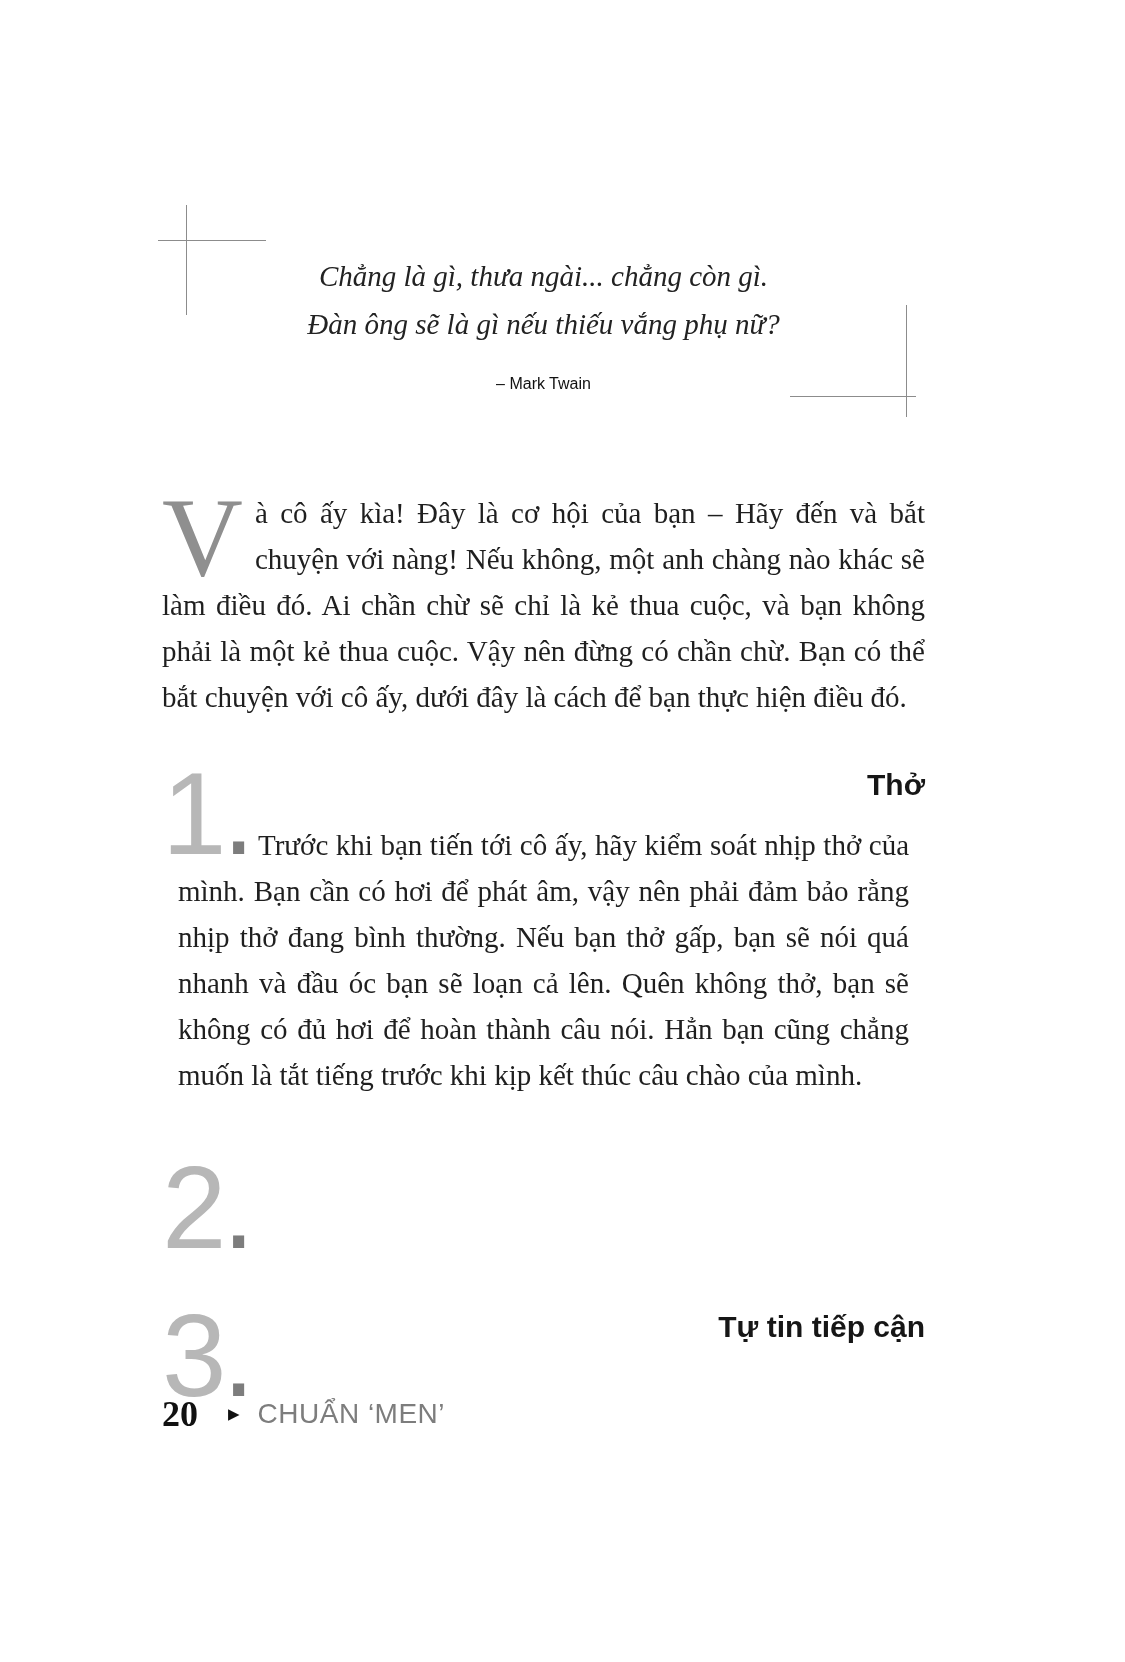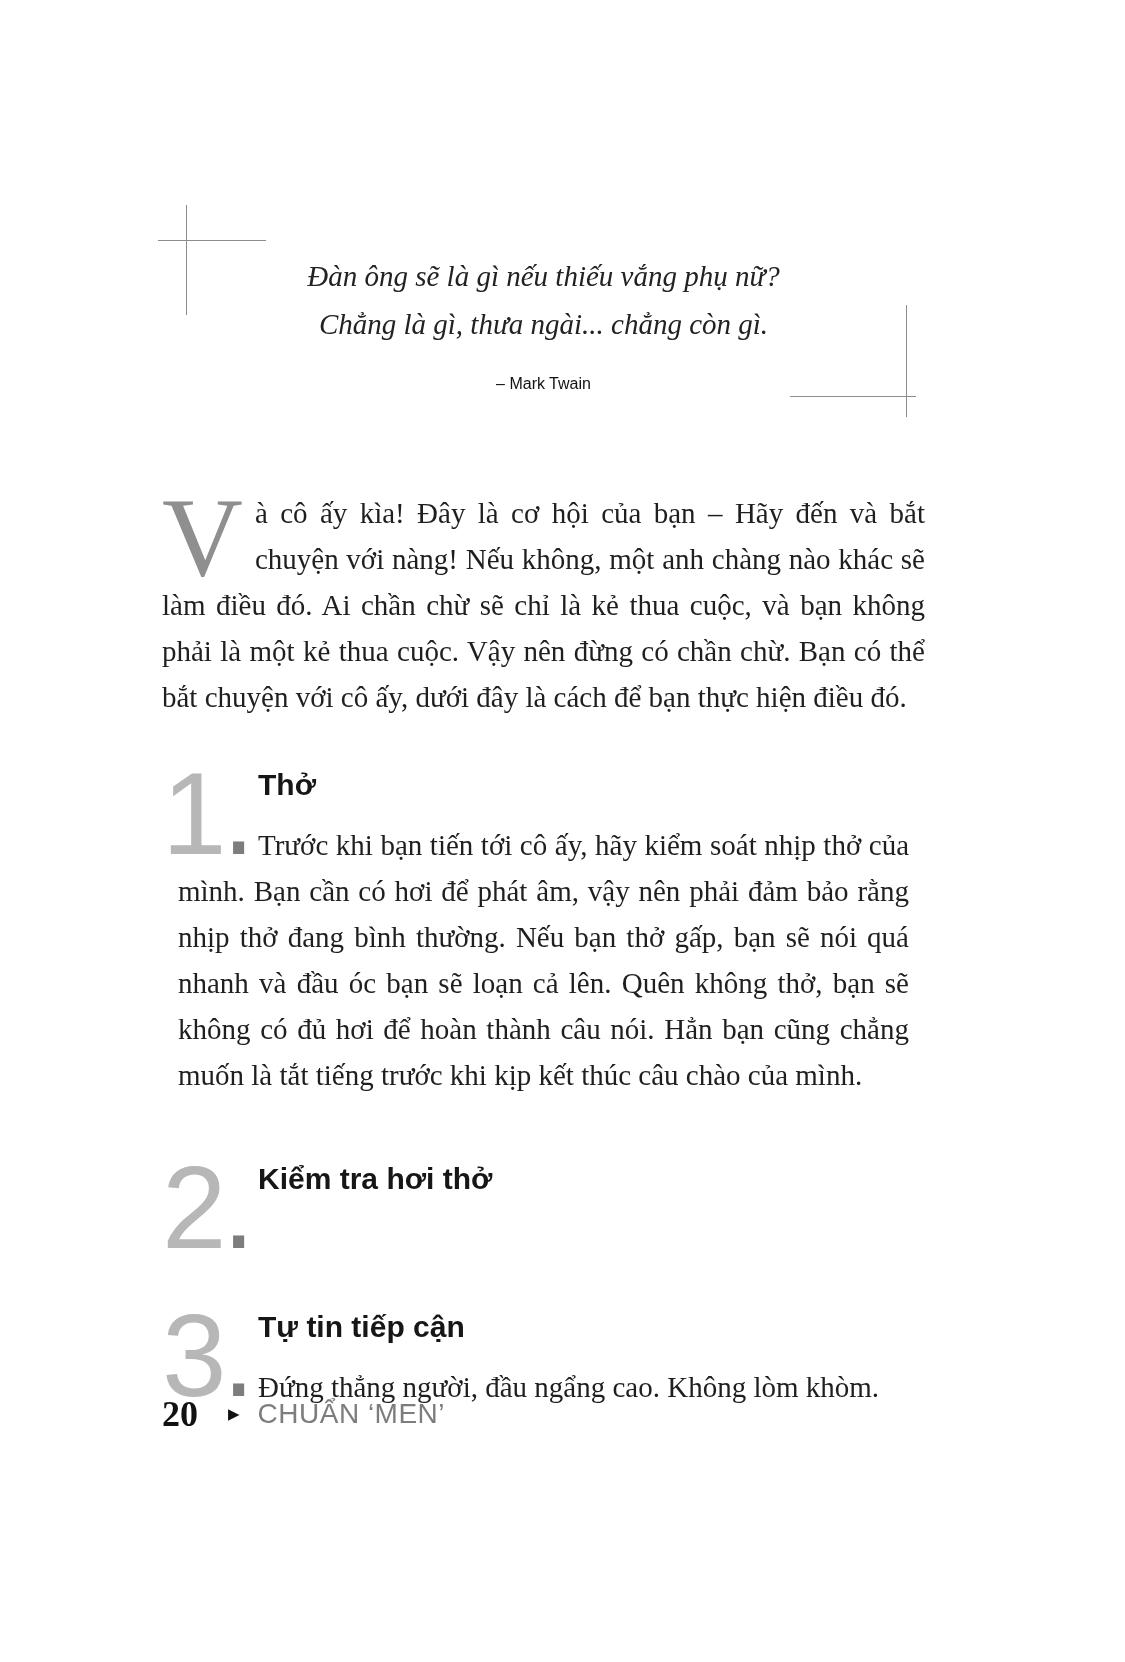--- a/index.html
+++ b/index.html
@@ -82,21 +82,21 @@
   }
   .num-digit{color:#b7b7b7;}
   .num-dot{color:#7d7d7d;}
   .section-title{
     font-family:"Liberation Sans", sans-serif;
     font-weight:bold;
     font-size:30px;
     line-height:42px;
     color:#161616;
     margin:0 0 6px 0;
-    text-align:left;
+    text-align:right;
   }
   .section-body{margin:16px;}
 
   
   .footer{
     position:absolute;
     left:162px;top:1393px;
     display:flex;
     align-items:center;
     font-family:"Liberation Sans", sans-serif;
@@ -124,44 +124,42 @@
 <div class="page">
 
   <div class="crop v crop-tl-v"></div>
   <div class="crop h crop-tl-h"></div>
   <div class="crop v crop-tr-v"></div>
   <div class="crop h crop-tr-h"></div>
 
   <div class="content">
 
     <div class="quote">
+      <div>Chẳng là gì, thưa ngài... chẳng còn gì.</div>
       <div>Đàn ông sẽ là gì nếu thiếu vắng phụ nữ?</div>
-      <div>Chẳng là gì, thưa ngài... chẳng còn gì.</div>
       <div class="attribution">– Mark Twain</div>
     </div>
 
     <p class="intro">
       <span class="dropcap">V</span><span>à cô ấy kìa! Đây là cơ hội của bạn – Hãy đến và bắt chuyện với nàng! Nếu không, một anh chàng nào khác sẽ làm điều đó. Ai chần chừ sẽ chỉ là kẻ thua cuộc, và bạn không phải là một kẻ thua cuộc. Vậy nên đừng có chần chừ. Bạn có thể bắt chuyện với cô ấy, dưới đây là cách để bạn thực hiện điều đó.</span>
     </p>
 
     <div class="section">
       <span class="section-num"><span class="num-digit">1</span><span class="num-dot">.</span></span>
       <h2 class="section-title">Thở</h2>
       <p class="section-body">Trước khi bạn tiến tới cô ấy, hãy kiểm soát nhịp thở của mình. Bạn cần có hơi để phát âm, vậy nên phải đảm bảo rằng nhịp thở đang bình thường. Nếu bạn thở gấp, bạn sẽ nói quá nhanh và đầu óc bạn sẽ loạn cả lên. Quên không thở, bạn sẽ không có đủ hơi để hoàn thành câu nói. Hẳn bạn cũng chẳng muốn là tắt tiếng trước khi kịp kết thúc câu chào của mình.</p>
     </div>
 
     <div class="section">
       <span class="section-num"><span class="num-digit">2</span><span class="num-dot">.</span></span>
-      <h2 class="section-title">Kiểm tra hơi thở</h2>
     </div>
 
     <div class="section">
       <span class="section-num"><span class="num-digit">3</span><span class="num-dot">.</span></span>
       <h2 class="section-title">Tự tin tiếp cận</h2>
-      <p class="section-body">Đứng thẳng người, đầu ngẩng cao. Không lòm khòm.</p>
     </div>
 
   </div>
 
   <div class="footer">
     <span class="page-number">20</span>
     <span class="footer-marker">▶</span>
     <span class="book-title">CHUẨN ‘MEN’</span>
   </div>
 

